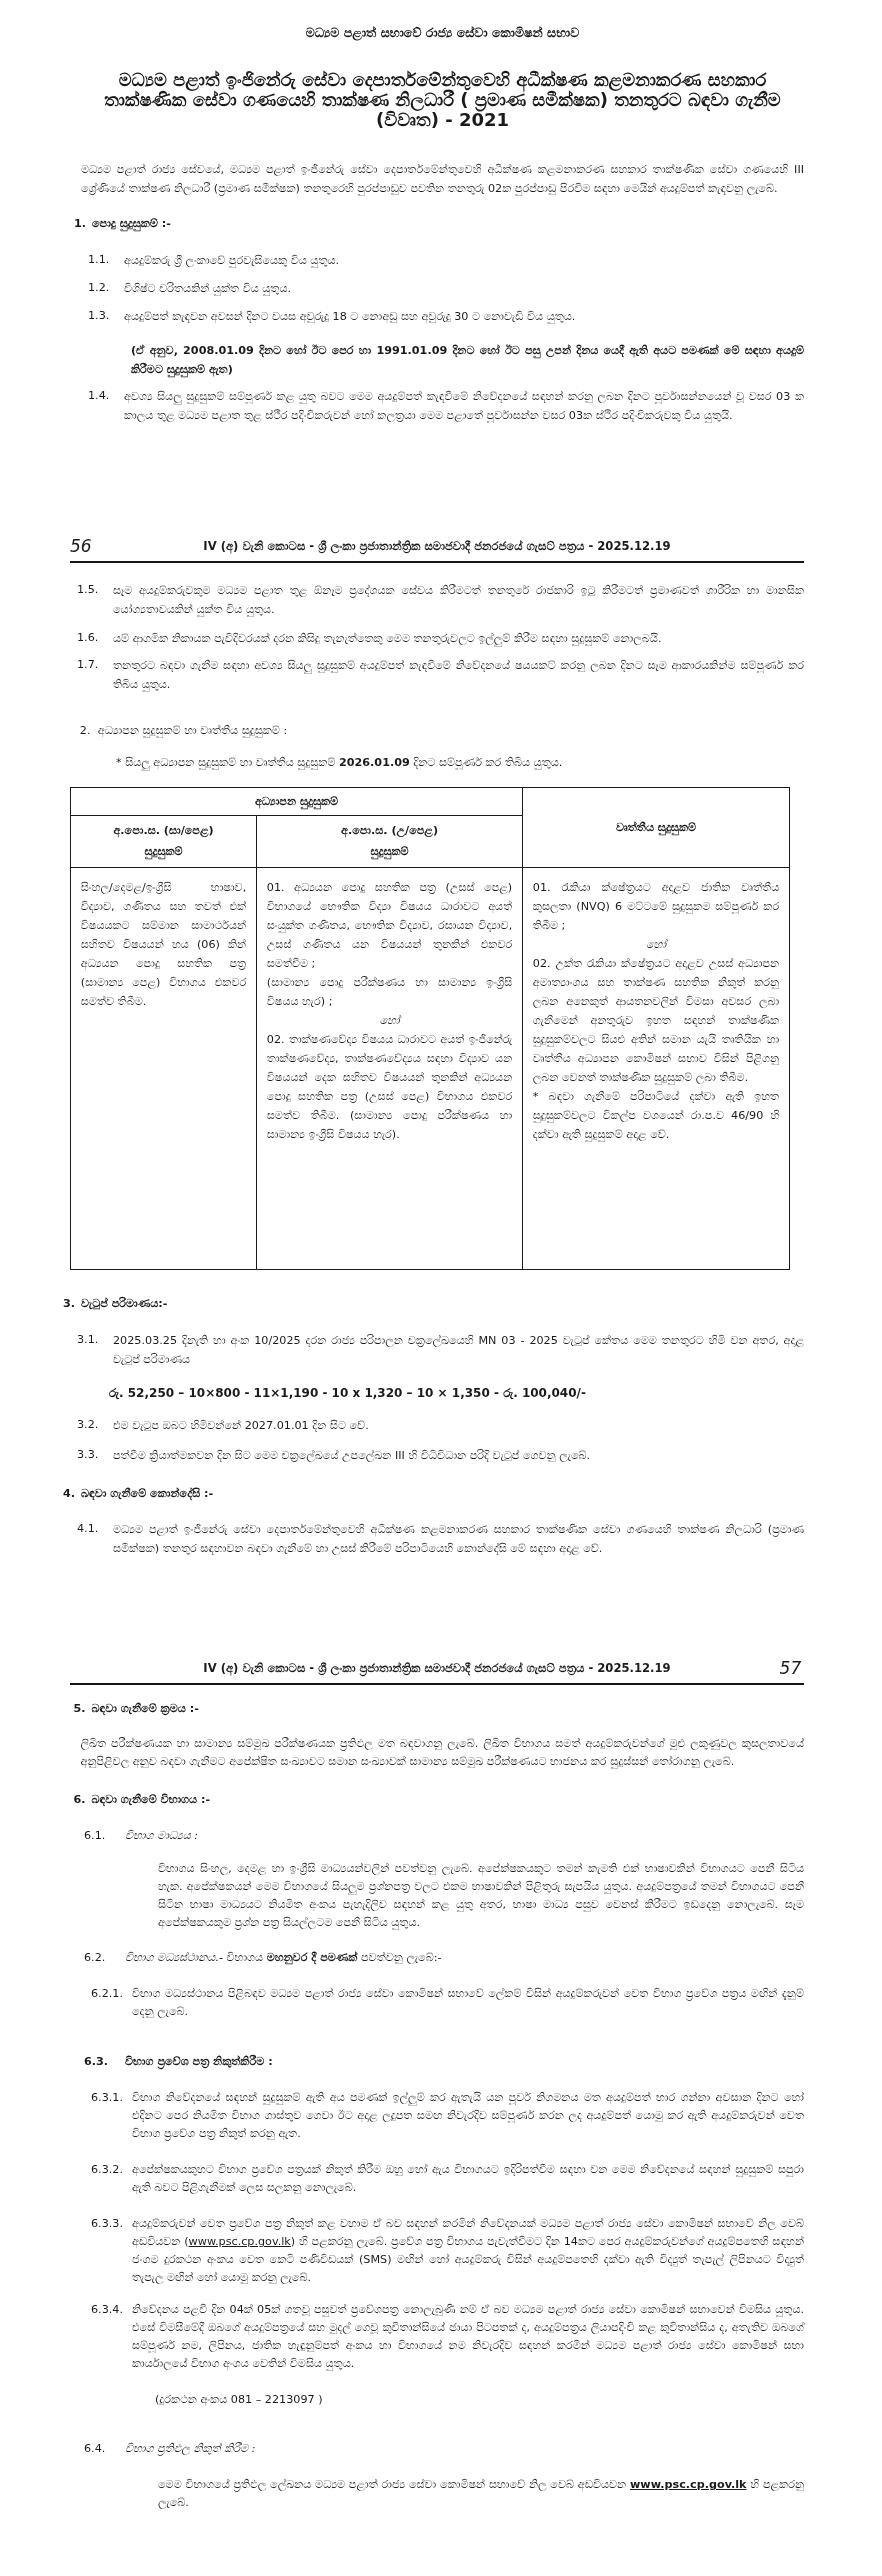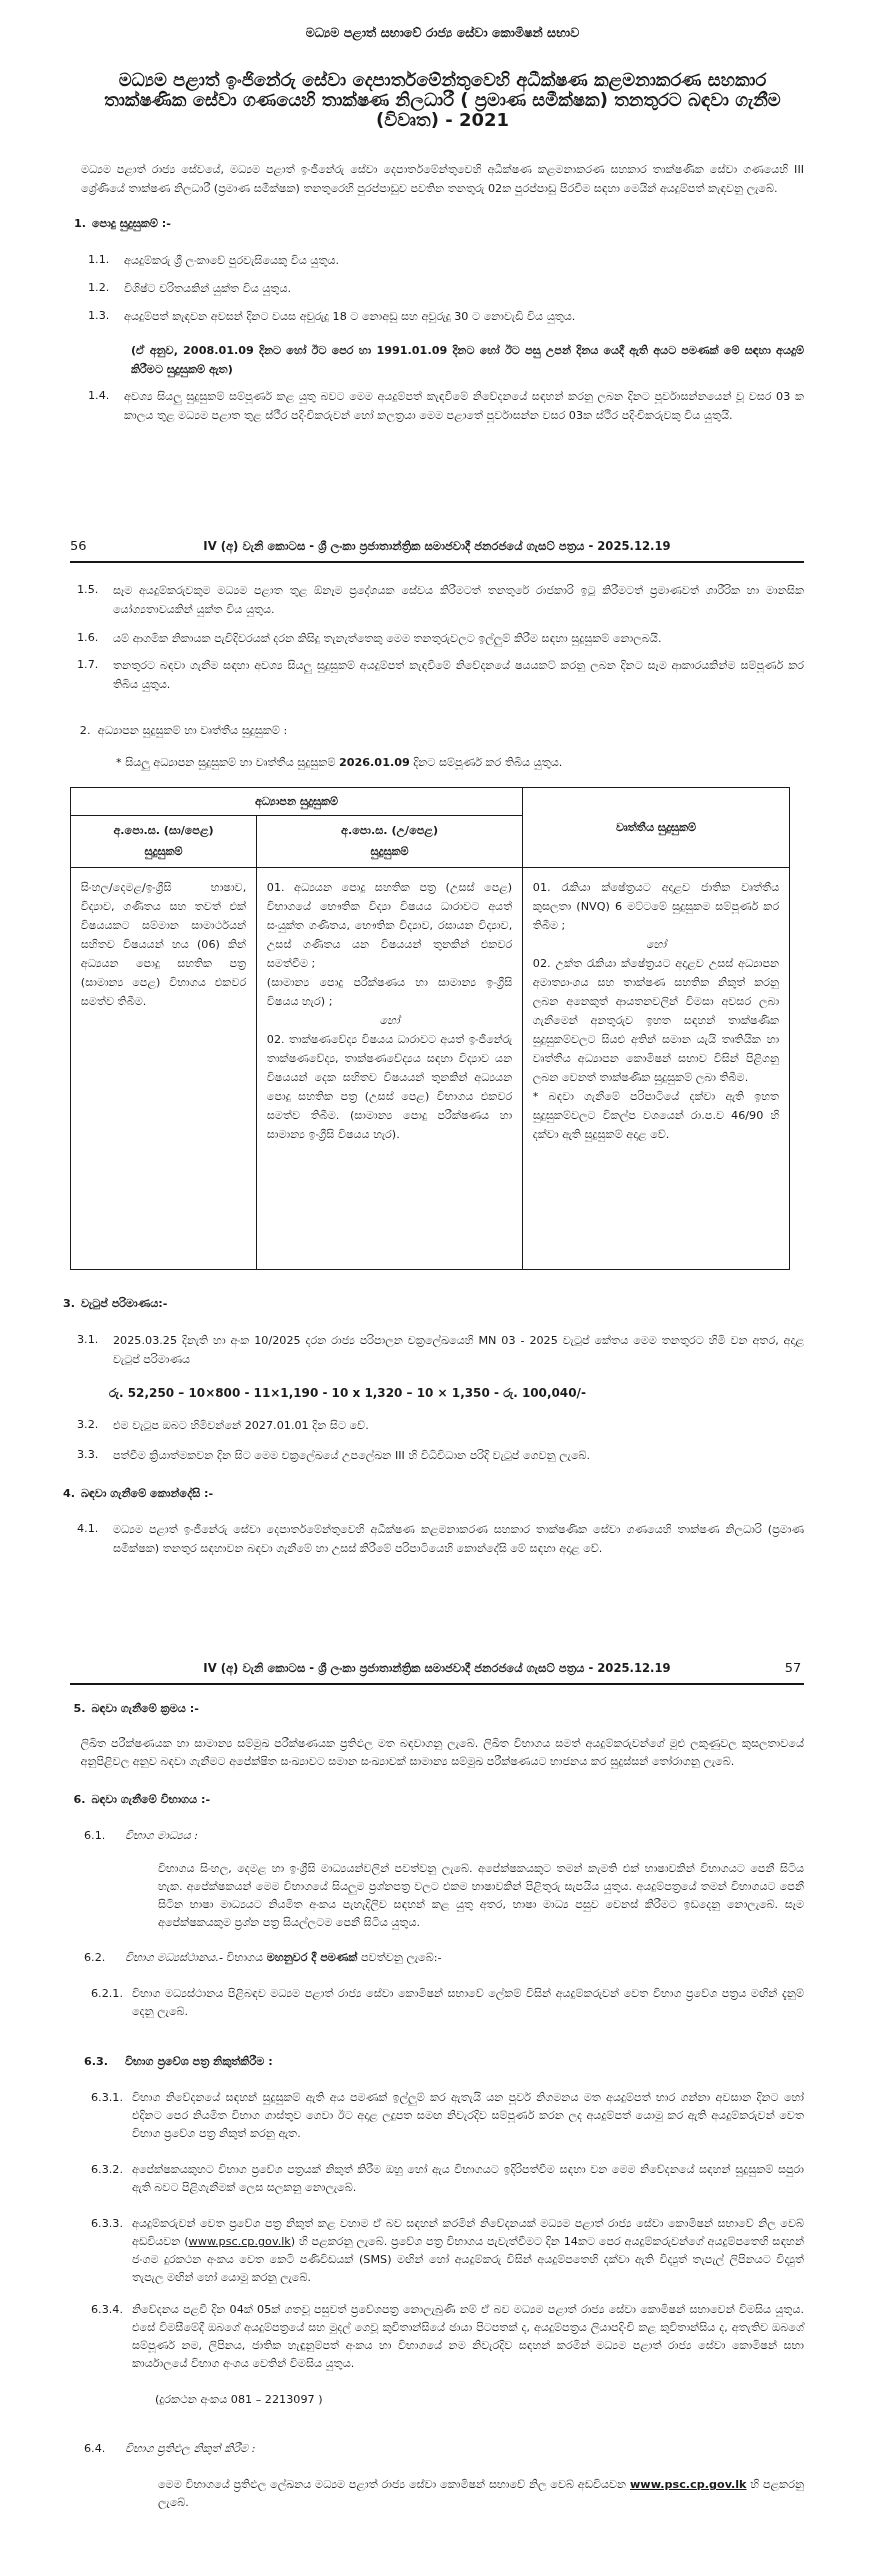--- a/index.html
+++ b/index.html
@@ -25,21 +25,21 @@
   .sec-head.normal{font-weight:normal;}
   .sec-no{display:inline-block;min-width:18px;}
   .item{display:flex;margin-top:8.4px;}
   .item .no{flex:none;width:43px;padding-left:7px;box-sizing:border-box;}
   .item .txt{flex:1;text-align:justify;line-height:19px;}
   .seg3 .item .txt{line-height:18px;}
   .seg3 .item .no{width:55px;padding-left:14px;}
   .seg3 .item.lvl3 .no{width:62px;padding-left:21px;}
   .item-note{margin:15px 0 0 50px;text-align:justify;line-height:19px;font-weight:bold;}
   .gz-band{position:relative;height:18px;margin-top:4.2px;}
-  .gz-page{position:absolute;top:0;font-size:13px;}
+  .gz-page{position:absolute;top:0;font-size:17px;font-style:italic;}
   .gz-page.left{left:0;}
   .gz-page.right{right:2.8px;}
   .gz-title{text-align:center;font-weight:bold;font-size:11.6px;}
   .gz-rule{height:0;border-top:2.1px solid #161616;margin-top:5.6px;}
   .note-star{margin:14px 0 0 46px;}
   .qual-table{border-collapse:collapse;table-layout:fixed;width:720px;margin-top:15.4px;}
   .qual-table td{border:1.4px solid #1b1b1b;padding:4.2px 8.4px;vertical-align:middle;}
   .qual-table .th{text-align:center;font-weight:bold;}
   .qual-table .hdr1{height:25px;}
   .qual-table .hdr2 td{height:43px;line-height:21px;}

